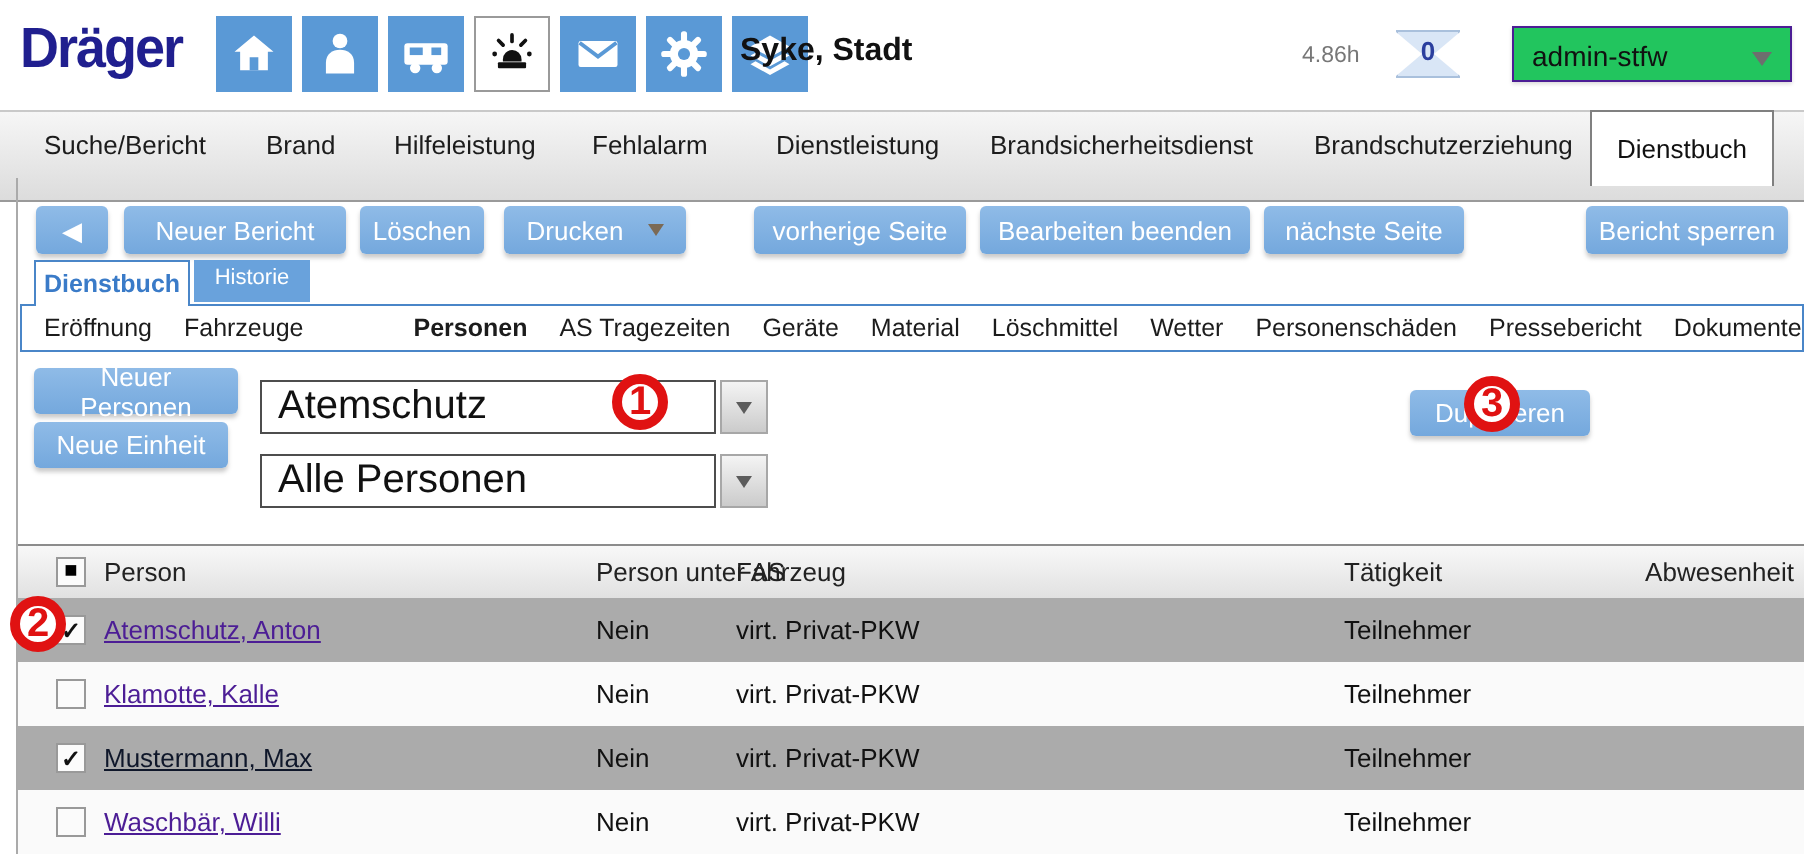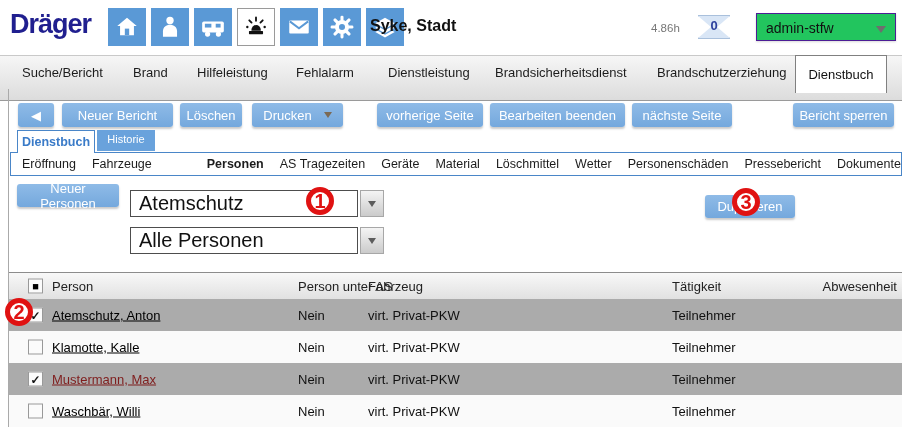--- a/index.html
+++ b/index.html
@@ -81,22 +81,22 @@
   .g-row.plain { background:#fafafa; }
   .cell { position:absolute; top:50%; transform:translateY(-50%); font-size:13px; color:#111;
     white-space:nowrap; }
   .c-person { left:43px; } .c-as { left:253px;margin-left:36px; } .c-veh { left:359px; }
   .c-act { left:663px; } .c-abs { right:5px; text-align:right; }
   .g-head .cell { color:#222; }
   .cb { position:absolute; left:19px; top:50%; transform:translateY(-50%); width:15px; height:15px;
     background:#fbfbfb; border:1px solid #999; display:flex; align-items:center; justify-content:center;
     font-size:12px; font-weight:bold; color:#111; cursor:pointer; line-height:1; }
   .cb .fill { font-size:11px; color:#000; }
-  a.plink { color:#000000; text-decoration:underline; cursor:pointer; }
-  a.plink.visited { color:#7f1d1d; }
+  a.plink { color:#4c1d95; text-decoration:underline; cursor:pointer; }
+  a.plink.visited { color:#0f172a; }
 
   
   .ann { position:absolute; width:28px; height:28px; border:5px solid #e01212; border-radius:50%;
     background:#fff; color:#e01212; font-size:20px; font-weight:bold; display:flex;
     align-items:center; justify-content:center; z-index:10; }
 </style>
 </head>
 <body>
 
 <div class="screen">
@@ -223,20 +223,21 @@
     <span>Material</span>
     <span>Löschmittel</span>
     <span>Wetter</span>
     <span>Personenschäden</span>
     <span>Pressebericht</span>
     <span>Dokumente</span>
     <span>Abschluss</span>
   </div>
 
   <button class="sbtn" style="top:184px;width:102px">Neuer Personen</button>
+  <button class="sbtn" style="top:211px;width:97px">Neue Einheit</button>
 
   <div class="dd" style="top:190px">
     <span>Atemschutz</span>
   </div>
   <div class="dd-arrow" style="top:190px">
       <span class="tri"></span>
     </div>
 
   <div class="dd" style="top:227px">
     <span>Alle Personen</span>

